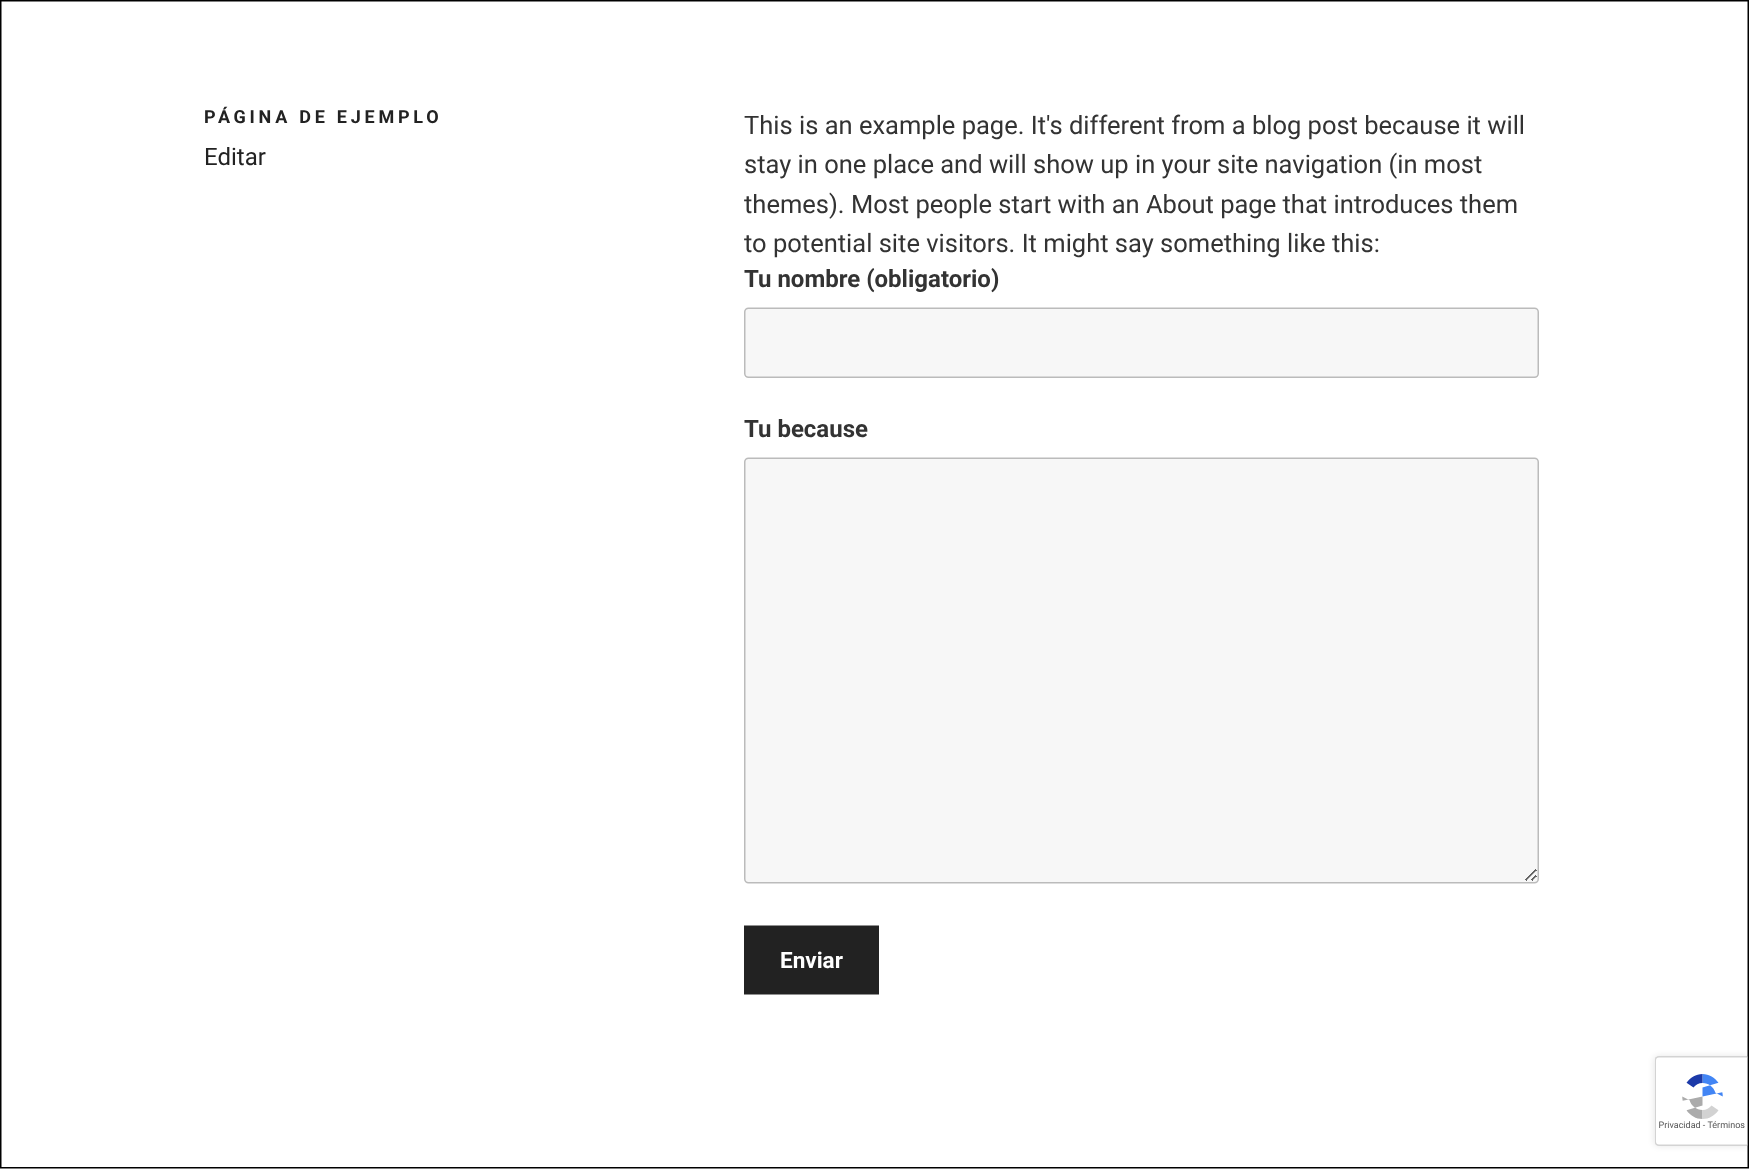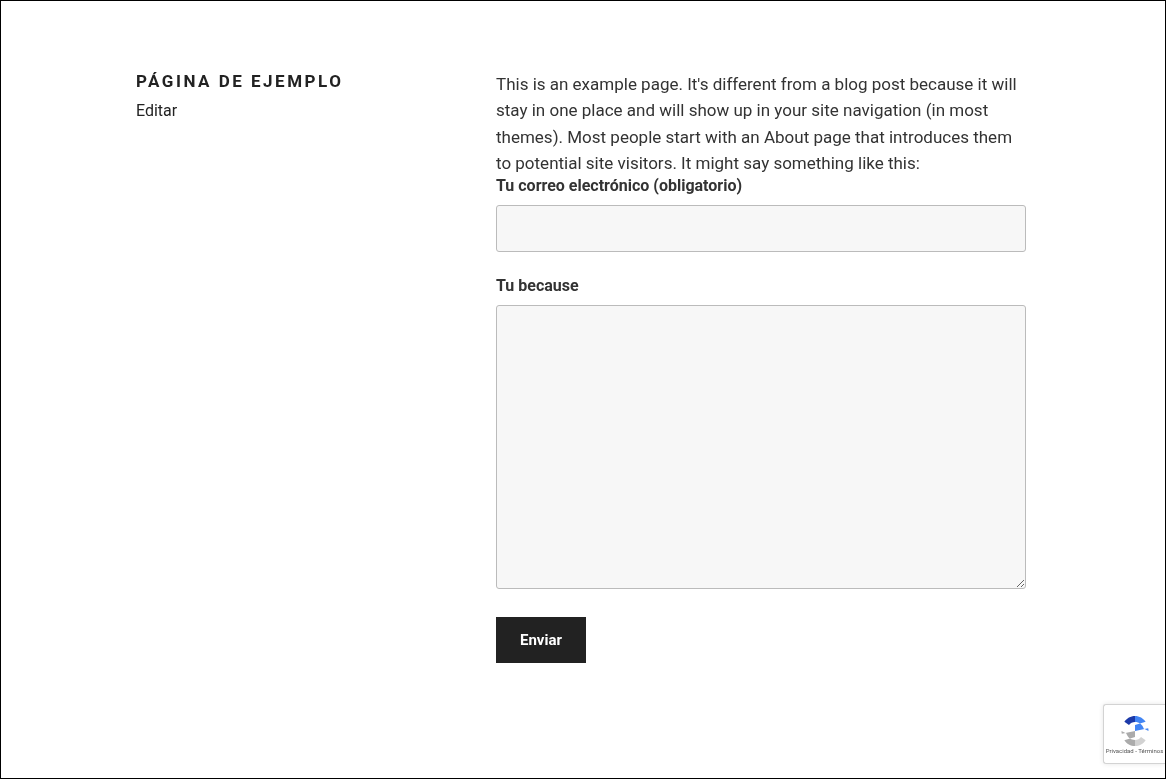--- a/index.html
+++ b/index.html
@@ -18,21 +18,21 @@
     }
     .content-wrap {
       display: flex;
       padding: 70px 120px 0 135px;
     }
     .sidebar {
       width: 360px;
       flex-shrink: 0;
     }
     .page-title {
-      font-size: 17px;
+      font-size: 12px;
       font-weight: 700;
       letter-spacing: 2.5px;
       color: #222;
       text-transform: uppercase;
       margin-bottom: 10px;
     }
     .edit-link {
       font-size: 16px;
       color: #222;
       text-decoration: none;
@@ -125,25 +125,25 @@
 <div class="content-wrap">
   <aside class="sidebar">
     <h1 class="page-title">PÁGINA DE EJEMPLO</h1>
     <a href="#" class="edit-link">Editar</a>
   </aside>
 
   <main class="main">
     <p class="intro-text">This is an example page. It's different from a blog post because it will stay in one place and will show up in your site navigation (in most themes). Most people start with an About page that introduces them to potential site visitors. It might say something like this:</p>
 
     <form>
+      <div class="form-group">
+        <label class="form-label">Tu nombre (obligatorio)</label>
+        <input type="text" class="form-input" style="">
+      </div>
 
-      <div class="form-group">
-        <label class="form-label">Tu correo electrónico (obligatorio)</label>
-        <input type="email" class="form-input" style="">
-      </div>
 
       <div class="form-group">
         <label class="form-label">Tu because</label>
         <textarea class="form-textarea" style=""></textarea>
       </div>
 
       <button type="submit" class="submit-btn">Enviar</button>
     </form>
   </main>
 </div>

